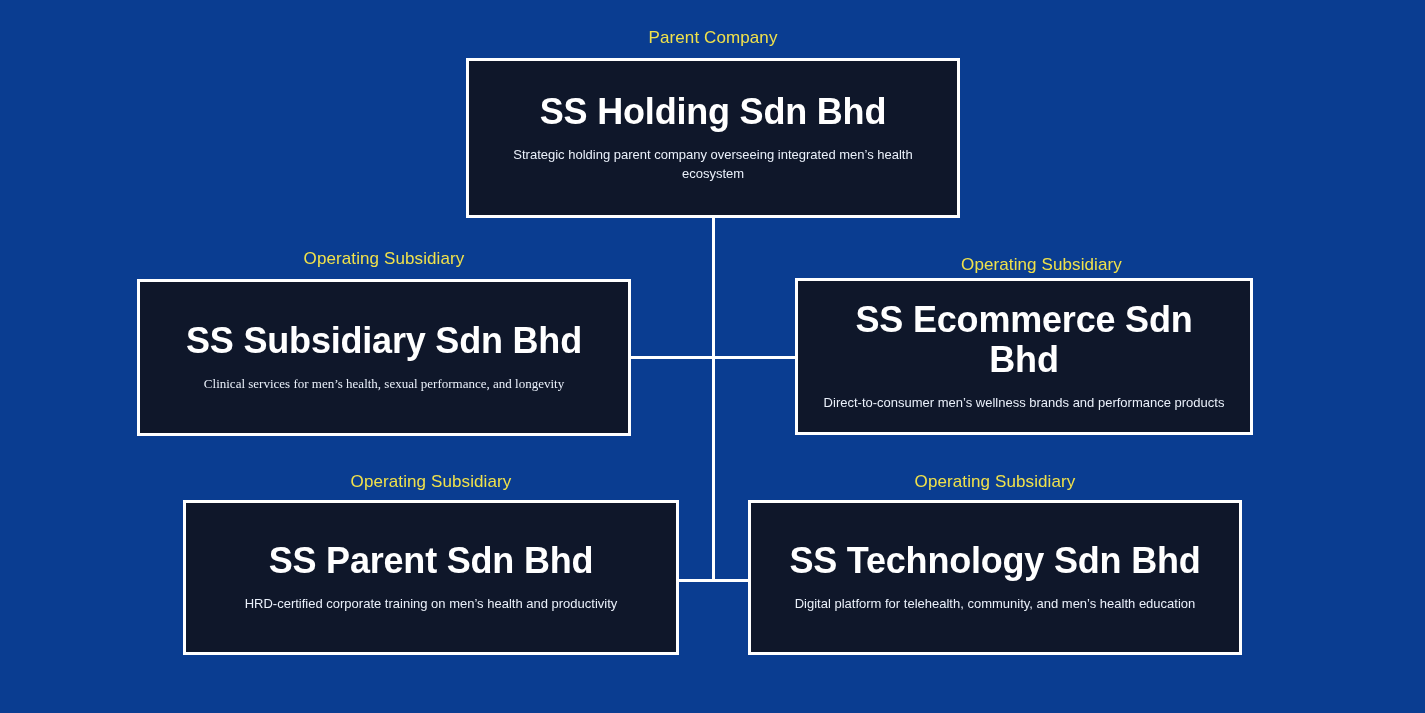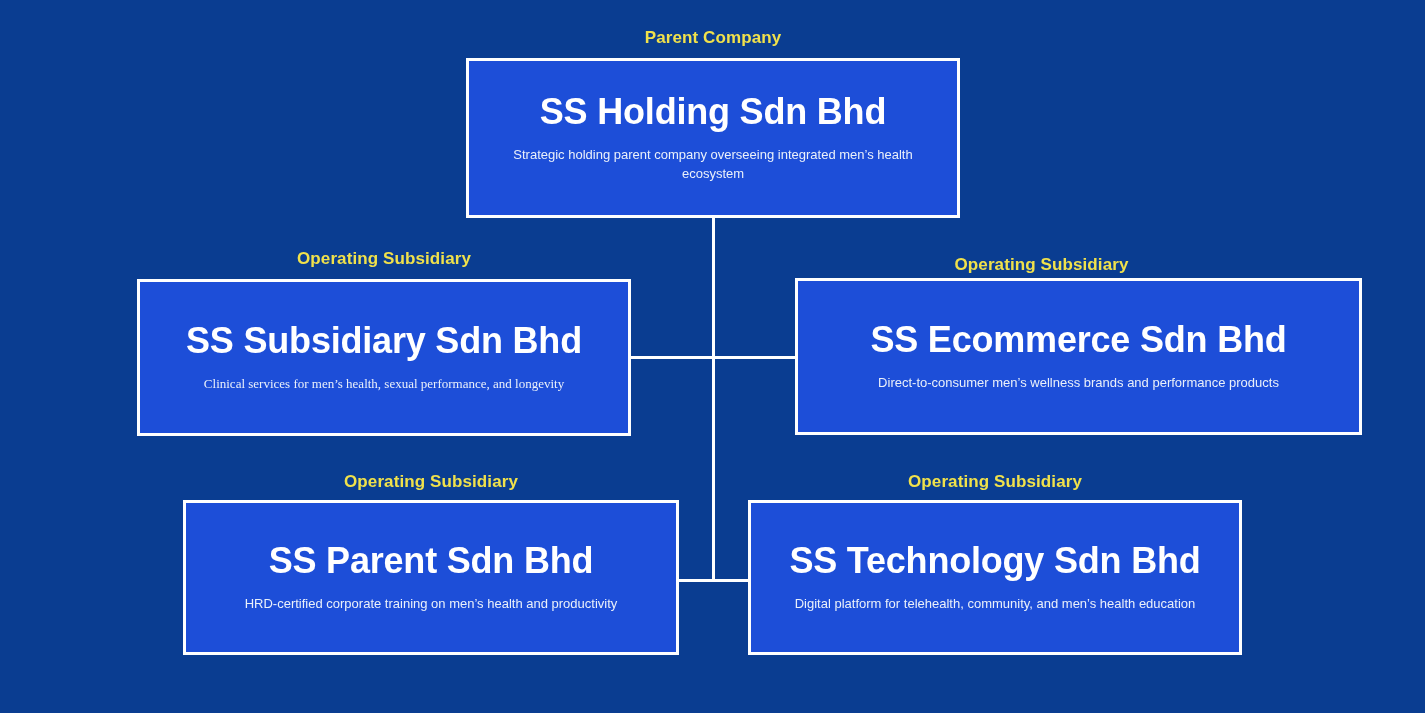--- a/index.html
+++ b/index.html
@@ -30,33 +30,33 @@
   .conn-trunk-top   { left: 712px; top: 216px;  width: 3px;   height: 143px; }
   .conn-mid-h       { left: 630px; top: 356px;  width: 166px; height: 3px;  }
   .conn-trunk-bot   { left: 712px; top: 356px;  width: 3px;   height: 225px; }
   .conn-bot-h       { left: 678px; top: 579px;  width: 71px;  height: 3px;  }
 
   
   .node-caption {
     position: absolute;
     color: #f0e14b;
     font-size: 17px;
-    font-weight: bold;
+    font-weight: normal;
     letter-spacing: 0.1px;
     white-space: nowrap;
     text-align: center;
     line-height: 1;
   }
 
   
   .node-box {
     position: absolute;
     box-sizing: border-box;
     border: 3px solid #ffffff;
-    background: #1d4ed8;
+    background: #0f172a;
     display: flex;
     flex-direction: column;
     align-items: center;
     justify-content: center;
     text-align: center;
     padding: 10px 18px;
   }
   .node-title {
     color: #ffffff;
     font-weight: bold;
@@ -73,21 +73,21 @@
     max-width: 430px;
   }
 
   
   #node-parent      { left: 466px; top: 58px;  width: 494px; height: 160px; }
   #cap-parent       { left: 466px; top: 29px;  width: 494px; }
 
   #node-healthcare  { left: 137px; top: 279px; width: 494px; height: 157px; }
   #cap-healthcare   { left: 137px; top: 250px; width: 494px; }
 
-  #node-ecommerce   { left: 795px; top: 278px; width: 567px; height: 157px; }
+  #node-ecommerce   { left: 795px; top: 278px; width: 458px; height: 157px; }
   #cap-ecommerce    { left: 795px; top: 256px; width: 493px; }
 
   #node-group       { left: 183px; top: 500px; width: 496px; height: 155px; }
   #cap-group        { left: 183px; top: 473px; width: 496px; }
 
   #node-technology  { left: 748px; top: 500px; width: 494px; height: 155px; }
   #cap-technology   { left: 748px; top: 473px; width: 494px; }
 
   
   #node-parent .node-desc      { max-width: 420px; }

